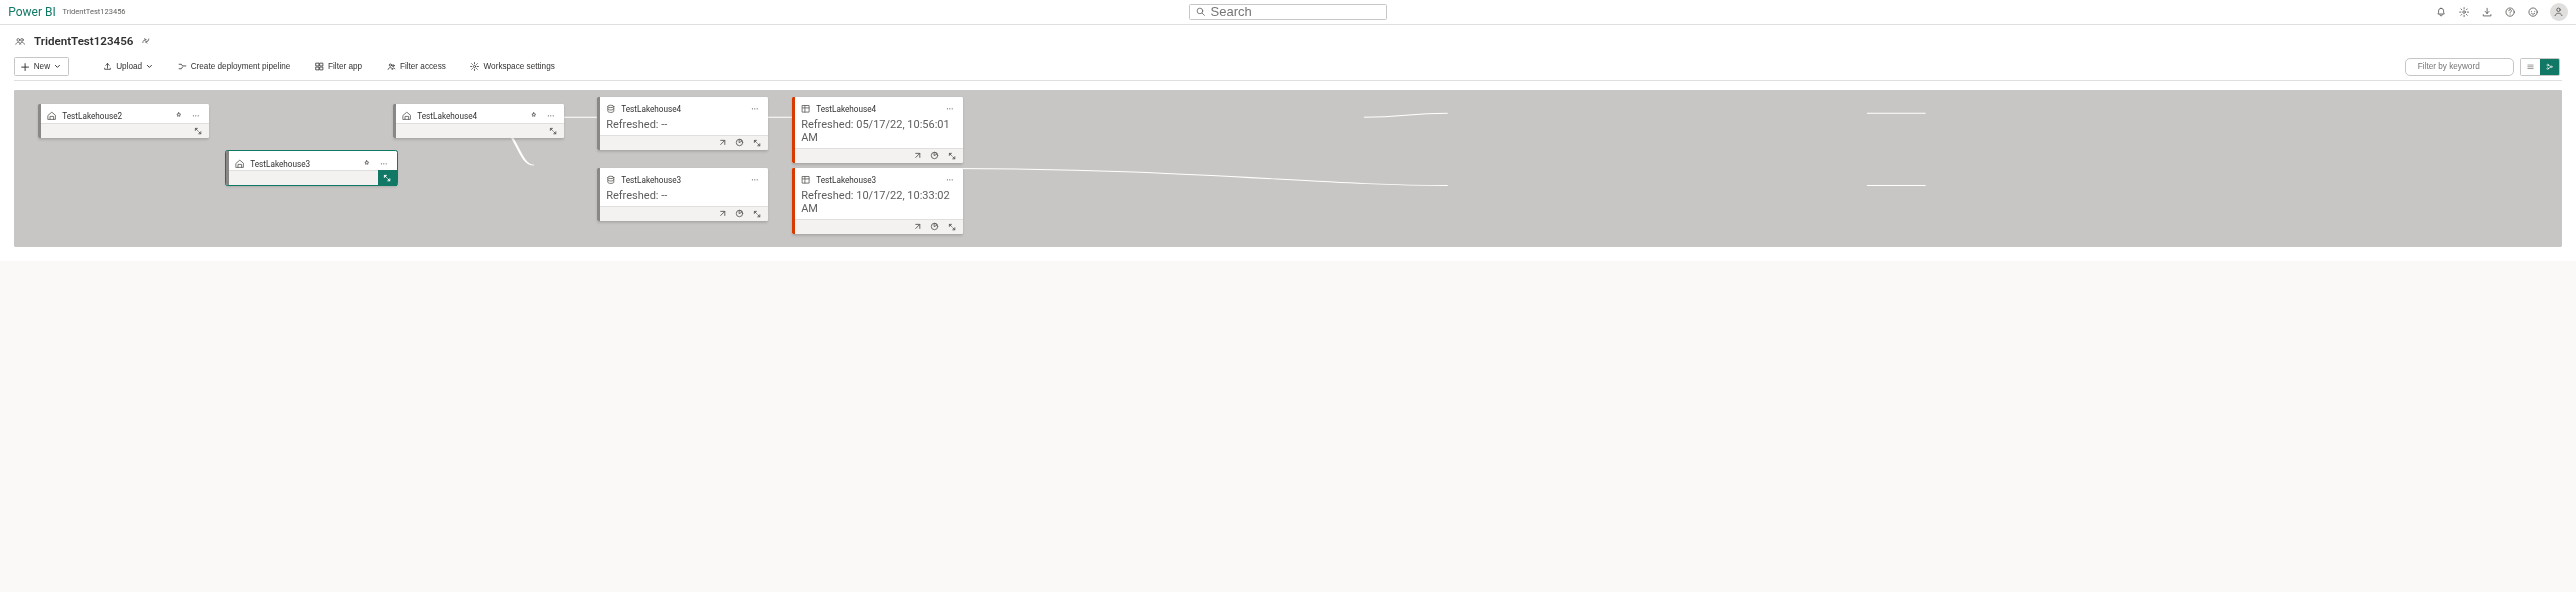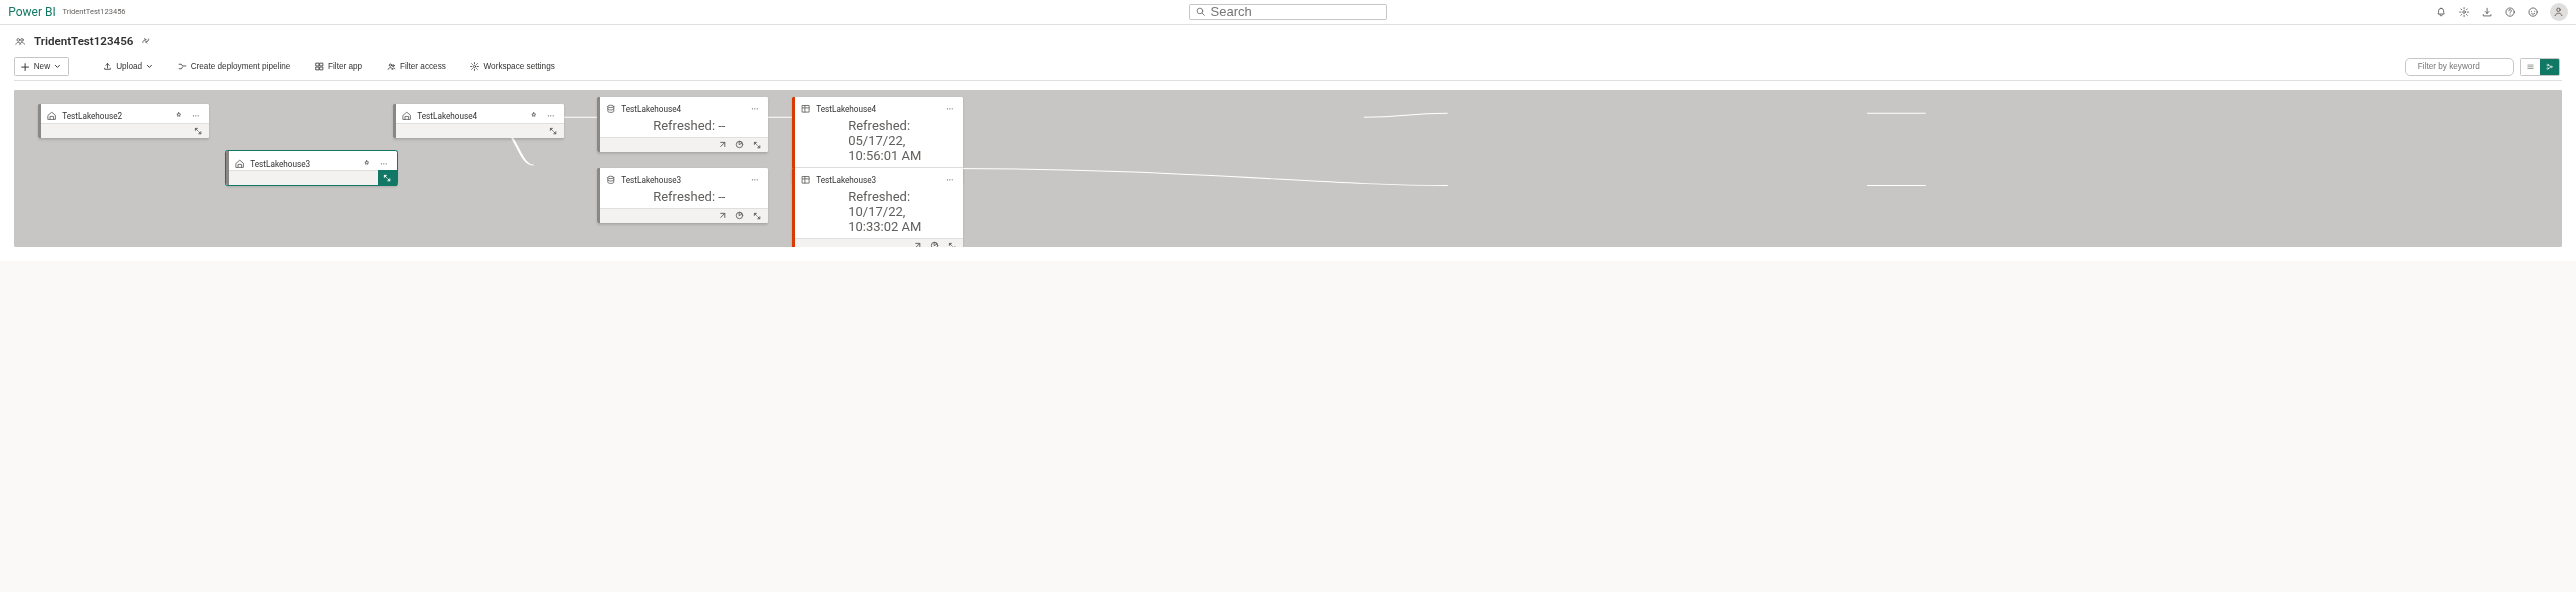--- a/index.html
+++ b/index.html
@@ -166,23 +166,22 @@
     width: 9.6px; height: 9.6px; color: var(--subtle);
     display: inline-flex; align-items: center; justify-content: center;
   }
   .node .more {
     width: 12.3px; height: 12.3px; color: var(--subtle);
     display: inline-flex; align-items: center; justify-content: center;
     cursor: pointer;
   }
   .node .sub {
     padding: 0 9.6px 4.1px 9.6px;
-    font-size: 13px; color: var(--subtle);
+    font-size: 11px; color: var(--subtle);
     min-height: 9.6px;
-    margin-left: 47px;
   }
   .node .foot {
     background: var(--card-footer);
     border-top: 0.7px solid var(--border);
     height: 15px;
     display: flex; align-items: center; justify-content: flex-end;
     gap: 8.2px; padding: 0 5.5px;
     border-bottom-left-radius: 1.4px; border-bottom-right-radius: 1.4px;
   }
   .node .foot .fi {

